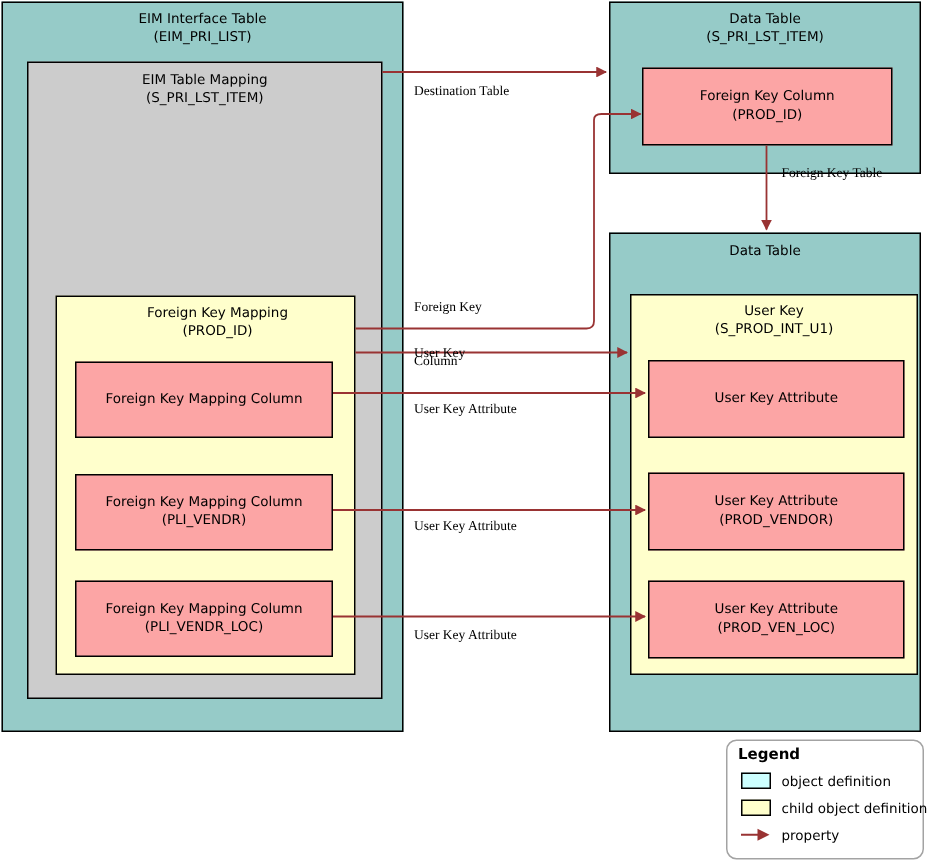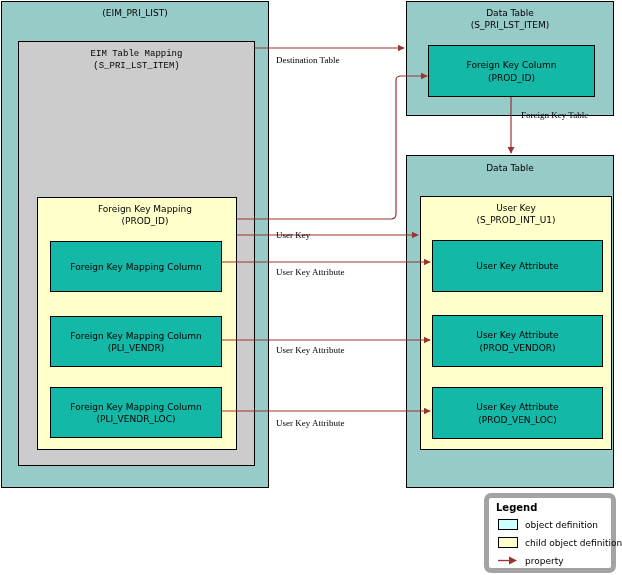--- a/index.html
+++ b/index.html
@@ -34,21 +34,21 @@
   .child-box {
     position: absolute;
     box-sizing: border-box;
     border: 1px solid #000000;
     background: #ffffcc;
   }
   .obj-box {
     position: absolute;
     box-sizing: border-box;
     border: 1px solid #000000;
-    background: #14b8a6;
+    background: #fca5a5;
   }
   .title2 {
     position: absolute;
     text-align: center;
     font-size: 9px;
     line-height: 12px;
     color: #000000;
     white-space: nowrap;
   }
   .boxlabel-c {
@@ -75,21 +75,21 @@
     position: absolute;
     left: 0;
     top: 0;
     width: 622px;
     height: 575px;
     pointer-events: none;
   }
   .legend {
     position: absolute;
     box-sizing: border-box;
-    border: 5px solid #a3a3a3;
+    border: 1px solid #a3a3a3;
     border-radius: 7px;
     background: #ffffff;
     padding-left: 36px;
   }
   .legend-title {
     position: absolute;
     left: 7px;
     top: 4px;
     font-size: 10px;
     font-weight: bold;
@@ -122,26 +122,27 @@
   }
 </style>
 </head>
 <body>
 
 <div id="canvas">
 
   <div class="panel" style="left:1px; top:1px; width:268px; height:487px;">
   </div>
   <div class="title2" style="left:1px; top:7px; width:268px;">
+    <div>EIM Interface Table</div>
     <div>(EIM_PRI_LIST)</div>
   </div>
 
   <div class="inner-gray" style="left:18px; top:41px; width:237px; height:425px;">
   </div>
-  <div class="title2" style="left:18px; top:48px; width:237px;font-family:Liberation Mono, monospace;">
+  <div class="title2" style="left:18px; top:48px; width:237px;">
     <div>EIM Table Mapping</div>
     <div>(S_PRI_LST_ITEM)</div>
   </div>
 
   <div class="child-box" style="left:37px; top:197px; width:200px; height:253px;">
   </div>
   <div class="title2" style="left:37px; top:203px; width:216px;">
     <div>Foreign Key  Mapping</div>
     <div>(PROD_ID)</div>
   </div>
@@ -231,20 +232,24 @@
       <path d="M 222 262 L 430 262"></path>
 
       <path d="M 222 340 L 430 340"></path>
 
       <path d="M 222 411 L 430 411"></path>
     </g>
   </svg>
 
   <div class="conn-label" style="left:276px; top:54px;">Destination Table</div>
 
+  <div class="conn-label" style="left:276px; top:174px;">
+    <div>Foreign Key</div>
+    <div>Column</div>
+  </div>
 
   <div class="conn-label" style="left:521px; top:109px;">Foreign Key Table</div>
 
   <div class="conn-label" style="left:276px; top:229px;">User Key</div>
 
   <div class="conn-label" style="left:276px; top:266px;">User Key Attribute</div>
 
   <div class="conn-label" style="left:276px; top:344px;">User Key Attribute</div>
 
   <div class="conn-label" style="left:276px; top:417px;">User Key Attribute</div>

